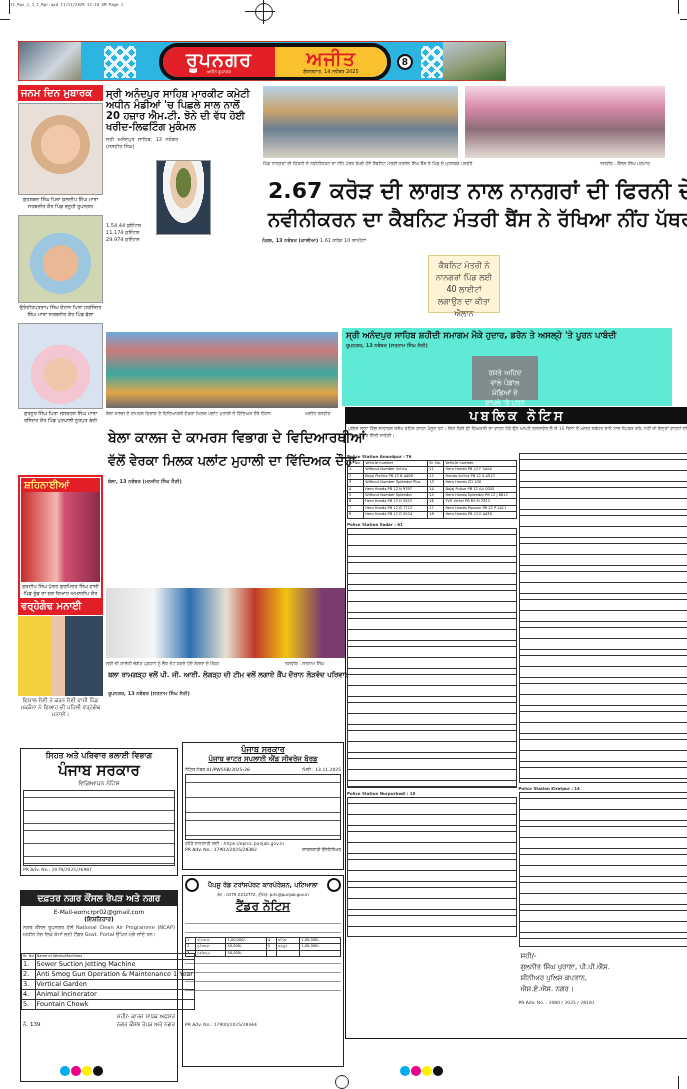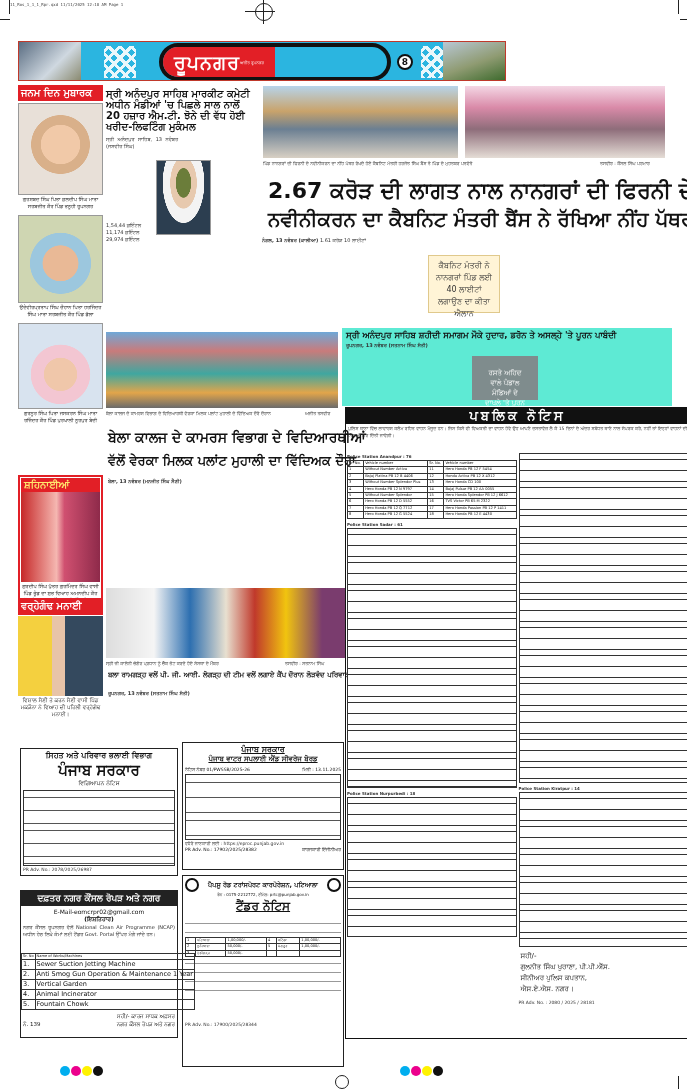--- a/index.html
+++ b/index.html
@@ -5,21 +5,21 @@
 *{box-sizing:border-box;margin:0;padding:0}
 body{width:687px;height:1089px;background:#fff;position:relative;overflow:hidden;font-family:"DejaVu Sans",sans-serif;color:#111}
 .abs{position:absolute}
 .slug{left:10px;top:2px;font-size:4px;color:#444;font-family:"DejaVu Sans Mono",monospace}
 .crop{background:#222}
 .mast{left:18px;top:41px;width:488px;height:40px;border:1px solid #c0392b;overflow:hidden;background:#2bb5e0}
 .mast .ph-l{position:absolute;left:0;top:0;width:62px;height:100%;background:linear-gradient(135deg,#5a6d82,#cfd8e0 60%,#8a8a70)}
 .mast .ph-r{position:absolute;right:0;top:0;width:62px;height:100%;background:linear-gradient(160deg,#b8c7d4,#8f9b72 55%,#3e6b2e)}
 .mast .diam{position:absolute;top:4px;width:32px;height:32px;background:repeating-linear-gradient(45deg,#fff 0 3px,transparent 3px 8px),repeating-linear-gradient(-45deg,#fff 0 3px,transparent 3px 8px);opacity:.9}
 .pill{position:absolute;left:140px;top:1px;width:232px;height:38px;border-radius:20px;border:4px solid #111;overflow:hidden;display:flex}
-.pill .red{width:50%;background:#e21f26;color:#fff;display:flex;flex-direction:row;align-items:center;justify-content:center}
+.pill .red{width:50%;background:#e21f26;color:#fff;display:flex;flex-direction:column;align-items:center;justify-content:center}
 .pill .yel{width:50%;background:#fbc02d;color:#e21f26;display:flex;flex-direction:column;align-items:center;justify-content:center}
 .pill .big{font-size:19px;font-weight:bold;line-height:19px;letter-spacing:1px}
 .pill .red .sm{font-size:4px;color:#fff}
 .pill .yel .sm{font-size:5px;color:#111}
 .pgno{position:absolute;left:378px;top:12px;width:16px;height:16px;border-radius:50%;background:#fff;border:2px solid #111;font-size:9px;font-weight:bold;text-align:center;line-height:13px}
 .col-left{left:18px;top:85px;width:85px}
 .redtag{background:#e21f26;color:#fff;font-weight:bold;font-size:10px;padding:2px 3px;white-space:nowrap;overflow:hidden}
 .photo{border:1px solid #999}
 .child1{background:radial-gradient(circle at 50% 45%,#f1c9a8 0 30%,#d9b08a 31% 45%,#e8e0d8 46%)}
 .child2{background:radial-gradient(circle at 50% 55%,#e9b996 0 28%,#9cc7de 29% 48%,#cfd6b2 49%)}
@@ -61,20 +61,24 @@
 <div class="abs crop" style="left:263px;top:0;width:1px;height:24px"></div>
 
 <div class="abs mast" style="width:488px">
   <div class="ph-l"></div>
   <div class="diam" style="left:85px"></div>
   <div class="pill">
     <div class="red">
       <span class="big">ਰੂਪਨਗਰ</span>
       <span class="sm">ਅਜੀਤ ਰੂਪਨਗਰ</span>
     </div>
+    <div class="yel">
+      <span class="big">ਅਜੀਤ</span>
+      <span class="sm">ਸ਼ੁੱਕਰਵਾਰ, 14 ਨਵੰਬਰ 2025</span>
+    </div>
   </div>
   <div class="pgno">8</div>
   <div class="diam" style="left:402px"></div>
   <div class="ph-r"></div>
 </div>
 
 <div class="abs col-left">
   <div class="redtag">ਜਨਮ ਦਿਨ ਮੁਬਾਰਕ</div>
   <div class="photo child1" style="height:92px;margin-top:2px"></div>
   <div class="cap">ਗੁਰਸ਼ਬਦ ਸਿੰਘ ਪਿਤਾ ਕੁਲਦੀਪ ਸਿੰਘ ਮਾਤਾ ਸਰਬਜੀਤ ਕੌਰ ਪਿੰਡ ਭਨੂਹੀ ਰੂਪਨਗਰ</div>
@@ -284,21 +288,21 @@
           <td></td>
           <td></td>
           <td></td>
         </tr>
   </tbody>
     </table>
   <div style="height:62px;margin-top:2px;background:repeating-linear-gradient(180deg,#fff 0 4px,#999 4px 4.5px)"></div>
   <div class="body-text" style="font-size:4.5px">PR Adv. No.: 17900/2025/28344</div>
 </div>
 
-<div class="abs box" style="left:20px;top:890px;width:158px;height:148px">
+<div class="abs box" style="left:20px;top:890px;width:158px;height:192px">
   <div class="tender-hdr">ਦਫ਼ਤਰ ਨਗਰ ਕੌਂਸਲ ਰੋਪੜ ਅਤੇ ਨਗਰ</div>
   <div class="govt-title" style="font-size:6px;font-weight:normal;margin-top:2px">E-Mail-eomcrpr02@gmail.com</div>
   <div class="govt-title" style="font-size:6px">(ਇਸ਼ਤਿਹਾਰ)</div>
   <div class="body-text" style="padding:1px 2px;font-size:5px;line-height:7px;height:30px;overflow:hidden">ਨਗਰ ਕੌਂਸਲ ਰੂਪਨਗਰ ਵੱਲੋਂ National Clean Air Programme (NCAP) ਅਧੀਨ ਹੇਠ ਲਿਖੇ ਕੰਮਾਂ ਲਈ ਟੈਂਡਰ Govt. Portal ਉੱਪਰ ਮੰਗੇ ਜਾਂਦੇ ਹਨ।</div>
   <table class="works">
     <tbody>
         <tr>
           <th style="width:30px">Sr. No</th>
           <th>Name of Works/Machines</th>
         </tr>

